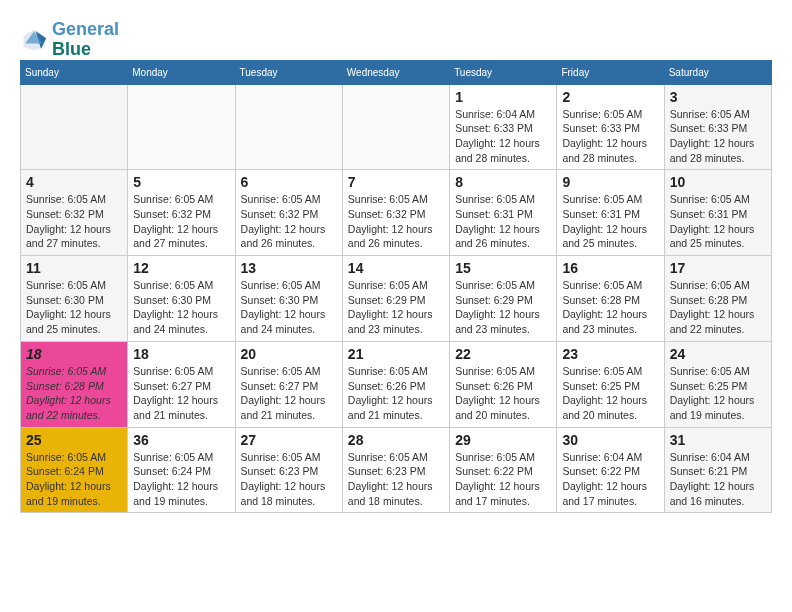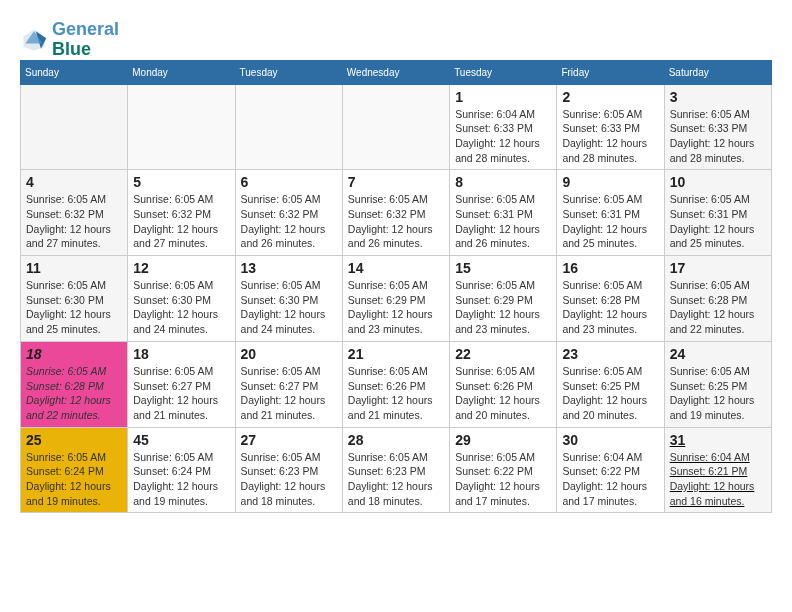--- a/index.html
+++ b/index.html
@@ -307,21 +307,21 @@
       </tr>
       <tr>
         <td style="background: #eab308;">
           <div class="day-number">25</div>
           <div class="day-info" style="white-space: pre-line;">Sunrise: 6:05 AM
 Sunset: 6:24 PM
 Daylight: 12 hours
 and 19 minutes.</div>
         </td>
         <td>
-          <div class="day-number">45</div>
+          <div class="day-number">36</div>
           <div class="day-info" style="white-space: pre-line;">Sunrise: 6:05 AM
 Sunset: 6:24 PM
 Daylight: 12 hours
 and 19 minutes.</div>
         </td>
         <td>
           <div class="day-number">27</div>
           <div class="day-info" style="white-space: pre-line;">Sunrise: 6:05 AM
 Sunset: 6:23 PM
 Daylight: 12 hours
@@ -341,21 +341,21 @@
 Daylight: 12 hours
 and 17 minutes.</div>
         </td>
         <td>
           <div class="day-number">30</div>
           <div class="day-info" style="white-space: pre-line;">Sunrise: 6:04 AM
 Sunset: 6:22 PM
 Daylight: 12 hours
 and 17 minutes.</div>
         </td>
-        <td style="background: rgb(245, 245, 245); text-decoration: underline;">
+        <td style="background: rgb(245, 245, 245);">
           <div class="day-number">31</div>
           <div class="day-info" style="white-space: pre-line;">Sunrise: 6:04 AM
 Sunset: 6:21 PM
 Daylight: 12 hours
 and 16 minutes.</div>
         </td>
       </tr>
     </tbody>
 </table>
 

